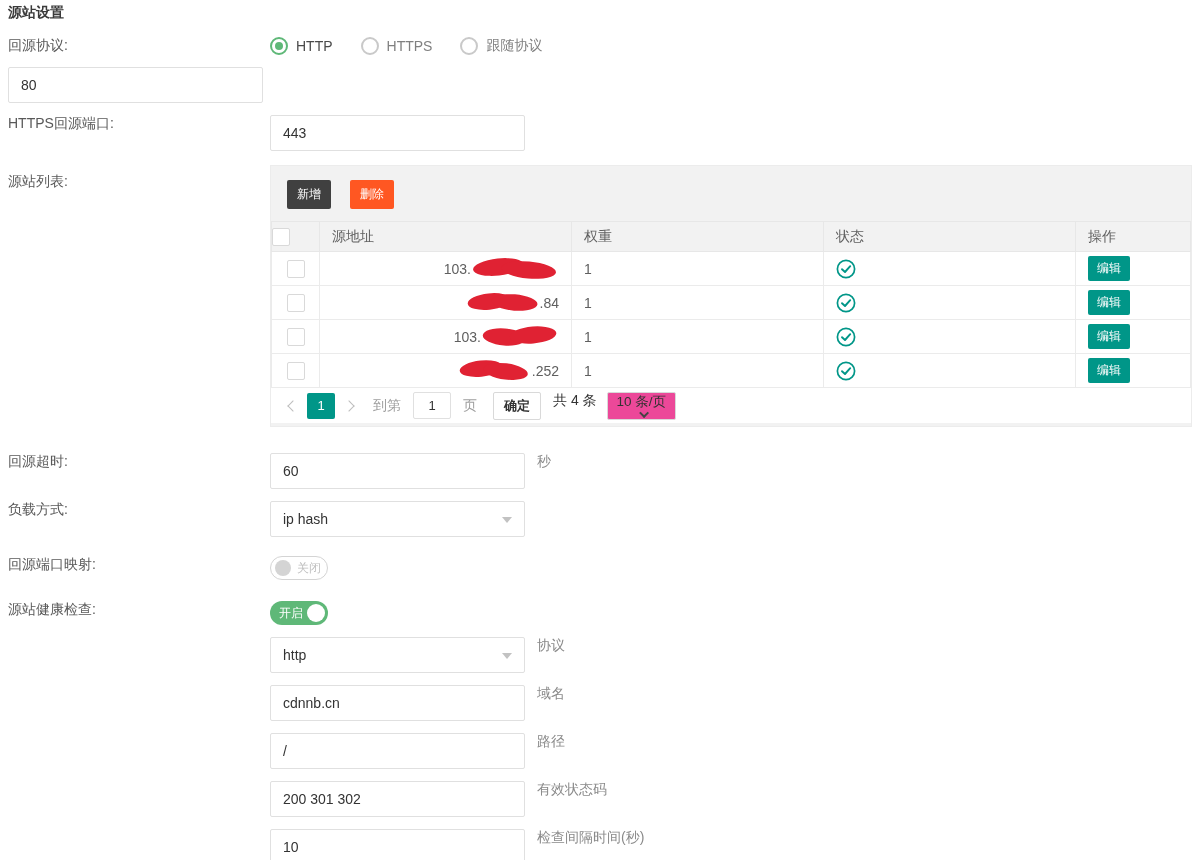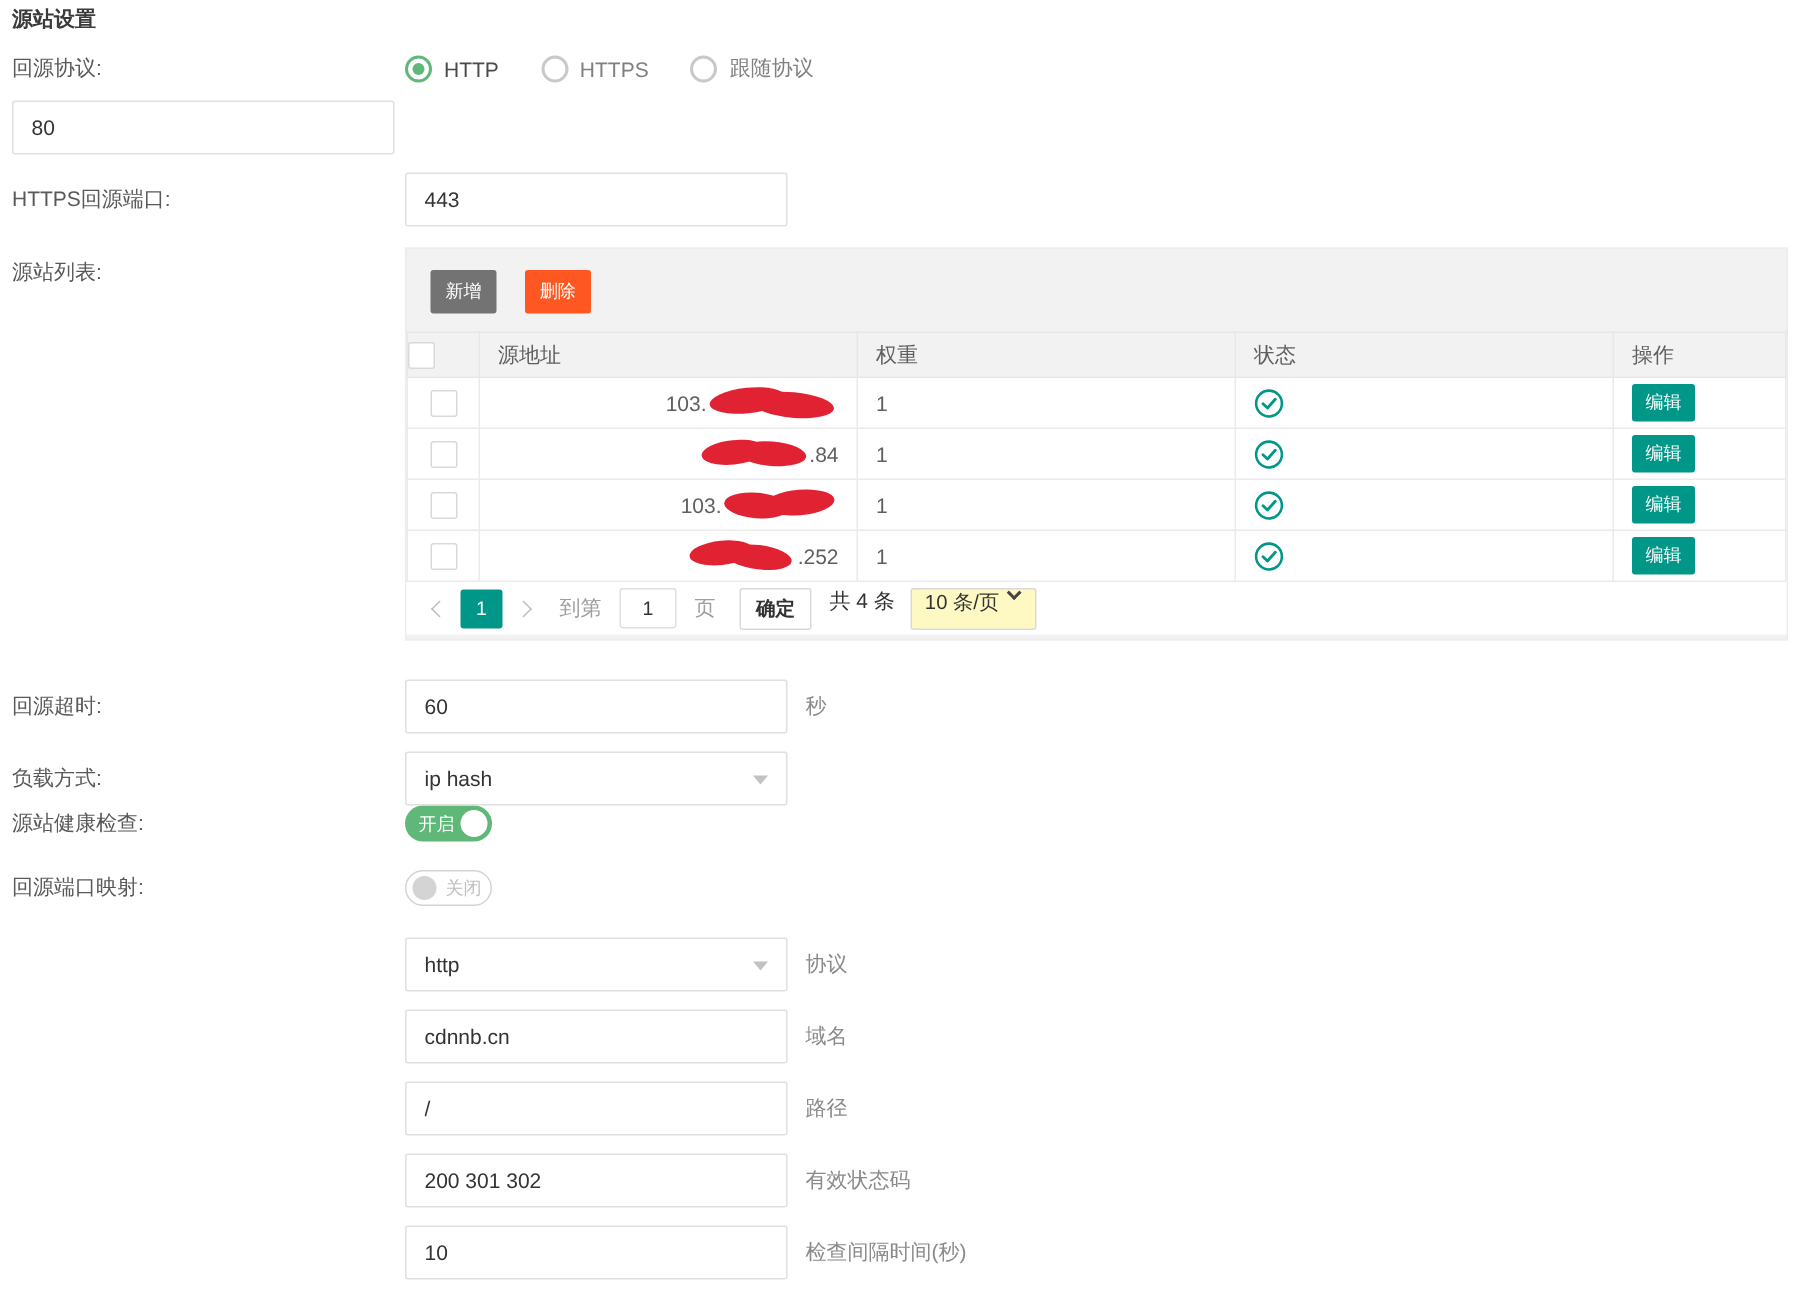--- a/index.html
+++ b/index.html
@@ -6,21 +6,21 @@
   html,body { margin:0; padding:0; background:#fff; }
   body {
     width:1197px; height:860px;
     font-family:"Liberation Sans","DejaVu Sans",sans-serif;
     font-size:14px; color:#333; overflow:hidden;
   }
   .page { padding:4px 5px 8px 8px; }
 
   .page-title { font-weight:bold; color:#3b3b3b; margin:0 0 15px 0; font-size:14px; }
 
-  .form-row { display:flex; align-items:center; margin-bottom:12px; }
+  .form-row { display:flex; align-items:flex-start; margin-bottom:12px; }
   .form-row.top-align { align-items:flex-start; }
   .form-label { width:262px; flex:none; color:#595959; }
   .top-align .form-label { padding-top:8px; }
 
   
   .text-input {
     width:255px; height:36px; border:1px solid #e0e0e0; border-radius:2px;
     padding:0 12px; font-family:inherit; font-size:14px; color:#333; background:#fff; outline:none;
   }
   .fake-select {
@@ -41,21 +41,21 @@
          display:flex; align-items:center; justify-content:center; flex:none; }
   .radio.checked .rdo { border-color:#5FB878; }
   .radio.checked .rdo::after { content:""; width:8px; height:8px; border-radius:50%; background:#5FB878; }
   .radio .rlabel { margin-left:8px; color:#808080; }
   .radio.checked .rlabel { color:#4a4a4a; }
 
   
   .panel { width:922px; background:#f2f2f2; border:1px solid #ececec; margin-bottom:13px; }
   .toolbar { padding:14px 16px 12px 16px; }
   .btn { color:#fff; font-size:12px; border:none; border-radius:2px; padding:6px 10px; cursor:pointer; font-family:inherit; }
-  .btn-add { background:#737373; }
+  .btn-add { background:#404040; }
   .btn-del { background:#FF5722; margin-left:15px; }
 
   table.origin-table { width:100%; border-collapse:collapse; table-layout:fixed;padding-left:24px; }
   .origin-table th {
     height:30px; font-weight:normal; text-align:left; color:#5f5f5f;
     padding:0 12px; border:1px solid #e7e7e7; background:#f2f2f2; font-size:14px;
   }
   .origin-table td {
     height:34px; background:#fff; color:#5f5f5f; padding:0 12px; border:1px solid #ebebeb; font-size:14px;
   }
@@ -75,22 +75,22 @@
   .chev.left  { transform:rotate(45deg);  margin:0 10px 0 6px; }
   .chev.right { transform:rotate(-135deg); margin:0 14px 0 10px; }
   .pg-cur { width:28px; height:26px; background:#009688; color:#fff; border-radius:2px;
             display:flex; align-items:center; justify-content:center; font-size:13px; cursor:default; }
   .pg-text { color:#9e9e9e; margin:0 6px; }
   .pg-input { width:38px; height:27px; border:1px solid #e0e0e0; border-radius:2px; text-align:center;
               font-family:inherit; font-size:13px; color:#333; outline:none; margin:0 6px; }
   .pg-btn { height:28px; margin:0 8px 0 10px; padding:0 10px; background:#fff; border:1px solid #d9d9d9;
             border-radius:2px; font-weight:bold; font-size:13px; color:#333; cursor:pointer; font-family:inherit; }
   .pg-total { color:#333; margin:0 10px 10px 4px; }
-  .pg-select { height:28px; border:1px solid #d9d9d9; border-radius:2px; background:#fef9c3;
-               display:flex; align-items:flex-start; padding:0 9px; cursor:pointer; font-size:13.5px; color:#333; }
+  .pg-select { height:28px; border:1px solid #d9d9d9; border-radius:2px; background:#ec4899;
+               display:flex; align-items:center; padding:0 9px; cursor:pointer; font-size:13.5px; color:#333;flex-direction:column; }
   .pg-select .dchev { width:7px; height:7px; border-left:2px solid #444; border-bottom:2px solid #444;
                       transform:rotate(-45deg) translateY(-2px); margin-left:8px; }
 
   
   .row-toggle-off { margin:19px 0 21px 0; }
   .toggle { height:24px; border-radius:12px; display:flex; align-items:center; cursor:pointer; font-size:12px; }
   .toggle.off { width:58px; background:#fff; border:1px solid #d4d4d4; color:#bfbfbf; padding:0 4px; }
   .toggle.off .knob { width:16px; height:16px; border-radius:50%; background:#d4d4d4; margin-right:6px; flex:none; }
   .toggle.on { width:58px; background:#5FB878; border:none; color:#fff; padding:0 3px 0 9px; justify-content:space-between; }
   .toggle.on .knob { width:18px; height:18px; border-radius:50%; background:#fff; flex:none; }
@@ -250,37 +250,37 @@
   </div>
 
   <div class="form-row" style="margin-bottom:0;">
     <div class="form-label">负载方式:</div>
     <div class="fake-select">
       <span>ip hash</span>
       <span class="tri"></span>
     </div>
   </div>
 
-  <div class="form-row">
-    <div class="form-label">源站健康检查:</div>
-    <span class="toggle on">
-      <span>开启</span>
-      <span class="knob"></span>
-    </span>
-  </div>
-
   <div class="form-row row-toggle-off">
     <div class="form-label">回源端口映射:</div>
     <span class="toggle off">
       <span class="knob"></span>
       <span>关闭</span>
     </span>
   </div>
 
   <div class="form-row">
+    <div class="form-label">源站健康检查:</div>
+    <span class="toggle on">
+      <span>开启</span>
+      <span class="knob"></span>
+    </span>
+  </div>
+
+  <div class="form-row">
     <div class="form-label"></div>
     <div class="fake-select">
       <span>http</span>
       <span class="tri"></span>
     </div>
     <span class="suffix">协议</span>
   </div>
 
   <div class="form-row">
     <div class="form-label"></div>

